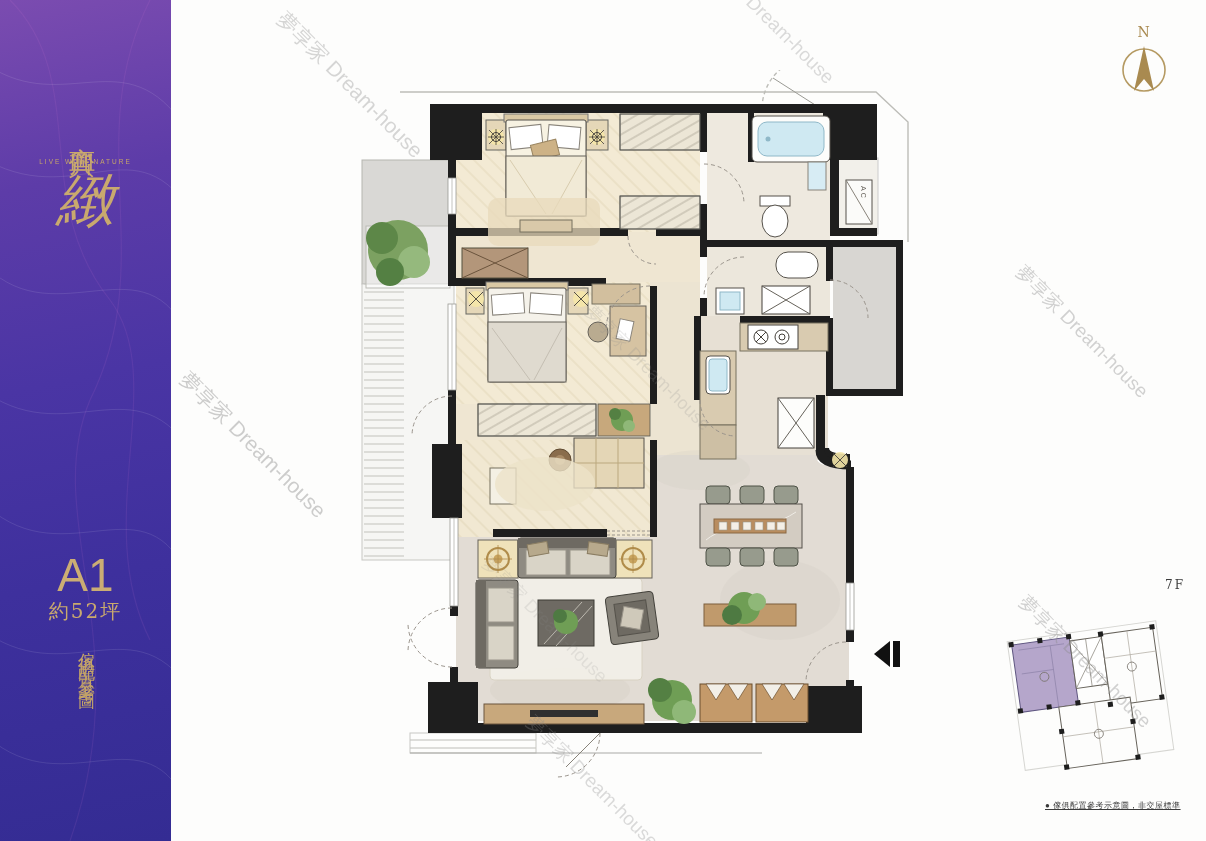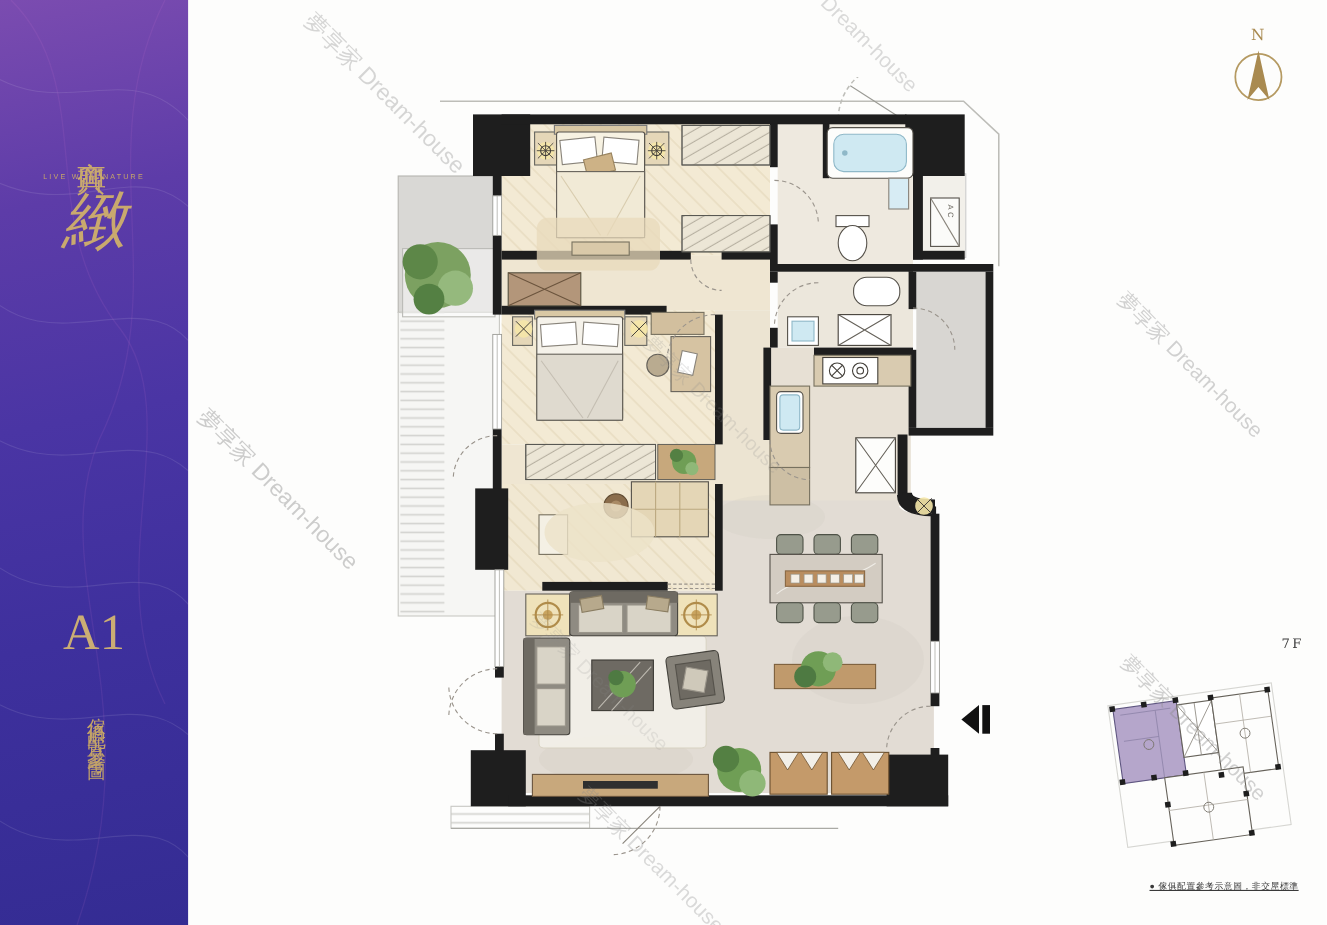--- a/index.html
+++ b/index.html
@@ -11,21 +11,21 @@
   .sidebar .texture{position:absolute;inset:0;}
   .gold{color:#c9a96e;}
   .brand-name{position:absolute;left:0;top:88px;width:171px;text-align:center;
     font-family:"DejaVu Serif","Liberation Serif",serif;font-size:27px;line-height:36px;
     letter-spacing:4px;writing-mode:vertical-rl;text-orientation:upright;left:72px;top:90px;width:28px;height:80px;}
   .brand-tagline{position:absolute;left:0;top:158px;width:171px;text-align:center;
     font-size:6.5px;letter-spacing:2px;color:#c5a46a;}
   .brand-script{position:absolute;left:0;top:162px;width:171px;text-align:center;
     font-family:"DejaVu Serif","Liberation Serif",serif;font-style:italic;font-size:58px;color:#c9a96e;}
   .unit-label{position:absolute;left:0;top:548px;width:171px;text-align:center;
-    font-family:Liberation Serif, serif;font-size:46px;color:#cbad74;}
+    font-family:Liberation Sans, sans-serif;font-size:46px;color:#cbad74;}
   .unit-area{position:absolute;left:0;top:598px;width:171px;text-align:center;
     font-family:"DejaVu Serif","Liberation Serif",serif;font-size:20px;letter-spacing:2px;color:#c9a96e;}
   .side-note{position:absolute;left:76px;top:638px;height:170px;
     font-family:"DejaVu Serif","Liberation Serif",serif;font-size:17px;letter-spacing:7px;
     writing-mode:vertical-rl;text-orientation:upright;color:#c4a468;}
   
   .compass{position:absolute;left:1114px;top:24px;width:60px;height:76px;text-align:center;}
   .compass .n{font-family:"DejaVu Serif","Liberation Serif",serif;font-size:14px;color:#a98a50;
     letter-spacing:1px;margin-bottom:1px;}
   
@@ -68,20 +68,21 @@
       </g>
       <g fill="none" stroke="#e07bd6" stroke-opacity="0.10" stroke-width="1.2">
         <path d="M10,0 C90,80 30,200 110,300 C170,380 90,520 150,640"></path>
         <path d="M150,0 C80,140 160,260 90,400 C40,520 140,640 70,841"></path>
       </g>
     </svg>
     <div class="brand-name gold">齊興</div>
     <div class="brand-tagline">LIVE WITH NATURE</div>
     <div class="brand-script">緻</div>
     <div class="unit-label">A1</div>
+    <div class="unit-area">約52坪</div>
     <div class="side-note">傢俱配置參考圖</div>
   </aside>
 
   <div class="compass">
     <div class="n">N</div>
     <svg width="60" height="58" viewBox="0 0 60 58">
       <circle cx="30" cy="29" r="21" fill="none" stroke="#b59a62" stroke-width="1.6"></circle>
       <polygon points="30,5 40,50 30,38 20,50" fill="#a98a50"></polygon>
     </svg>
   </div>

